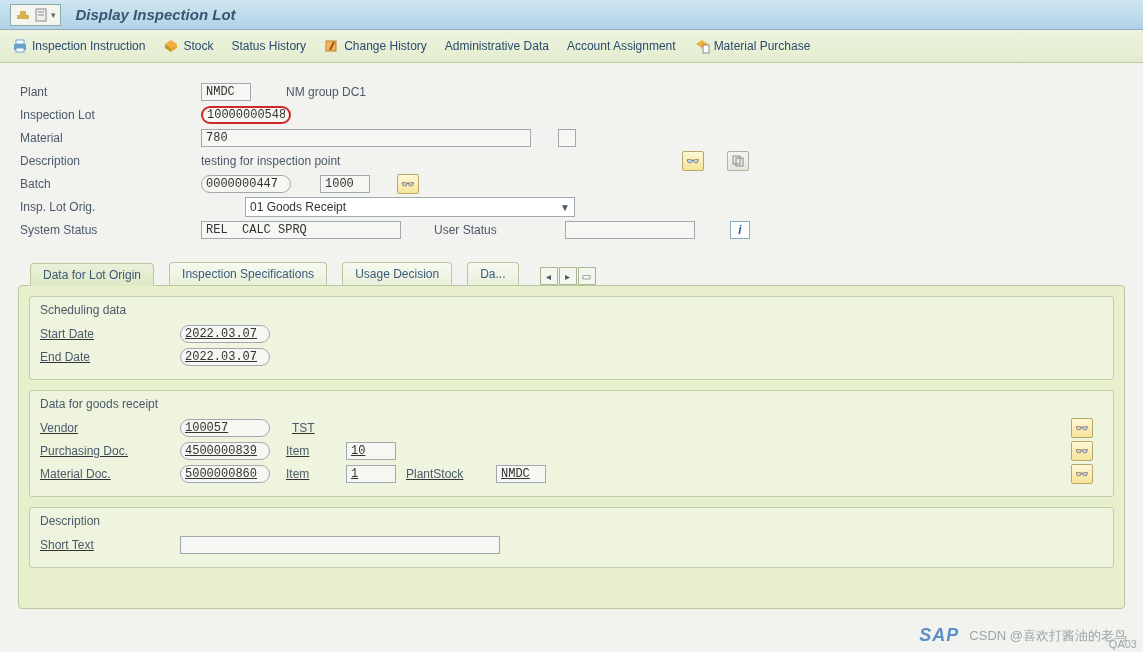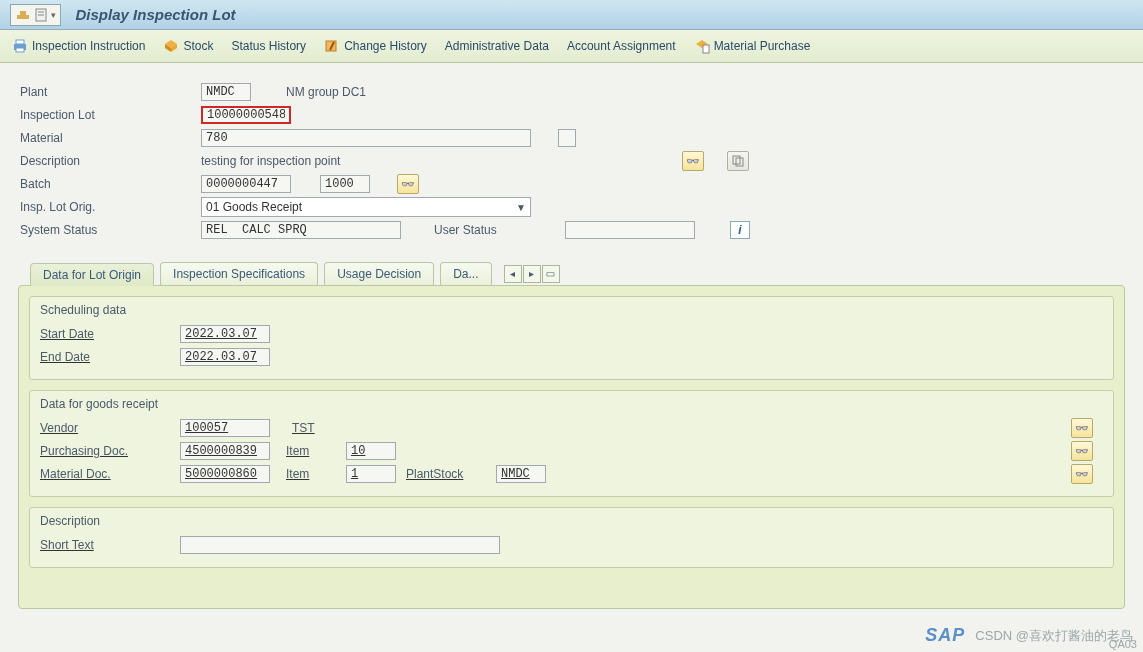--- a/index.html
+++ b/index.html
@@ -70,21 +70,21 @@
   input.sap, .sap-ro {
     font-family: 'Courier New', monospace;
     font-size: 12px;
     border: 1px solid #a0a8b0;
     background: #f6f6f2;
     padding: 1px 4px;
     height: 18px;
     color: #333;
   }
   .w60 { width: 60px; }
-  .w90 { width: 90px; }
+  .w90 { width: 90px; border-radius: 9px; }
   .w50 { width: 50px; }
   .w330 { width: 330px; }
   .w200 { width: 200px; }
   .w130 { width: 130px; }
   .highlighted { border: 2px solid #d02828 !important; }
   .emptybox { width: 18px; height: 18px; border: 1px solid #a0a8b0; background: #f6f6f2; margin-left: 6px; }
   .icon-btn {
     display: inline-flex;
     width: 22px; height: 20px;
     border: 1px solid #b8a86a;
@@ -99,33 +99,33 @@
   .info-btn {
     width: 20px; height: 18px; border:1px solid #8ab; background:#fff;
     color:#2a60a0; font-weight:bold; display:inline-flex;
     align-items:center; justify-content:center; font-style:italic;
     cursor:pointer;
   }
   .dropdown {
     border: 1px solid #a0a8b0; background: #fff;
     height: 20px; width: 330px; display: flex;
     align-items: center; justify-content: space-between;
-    padding: 0 4px; font-family: Arial; color: #333;
+    padding: 0 4px; font-family: Arial; color: #333; margin-left: 44px;
   }
   .dropdown .arrow { color:#4a5a6a; font-size:10px; }
   .text-static { color:#4a5a6a; }
   
   .tabs-wrap {
     margin: 14px 18px 0 18px;
     position: relative;
   }
   .tabs-bar {
     display: flex;
-    align-items: center;
-    gap: 6px;
+    align-items: flex-end;
+    gap: 15px;
     padding-left: 12px;
   }
   .tab {
     background: linear-gradient(#f6faf0,#eaf0da);
     border: 1px solid #b8c8a0;
     border-bottom: none;
     border-radius: 4px 4px 0 0;
     padding: 4px 12px;
     color: #3a5a7a;
     cursor: pointer;
@@ -163,21 +163,21 @@
   }
   .groupbox .gb-title {
     color:#4a5a6a; margin-bottom:6px; display:block;
   }
   .gb-row { display:flex; align-items:center; min-height:22px; margin-bottom:1px;text-decoration:underline; }
   .gb-lbl { width:140px; color:#4a5a6a; }
   .gb-extra { width:60px; color:#4a5a6a; margin-left:16px; }
   .gb-extra2 { width:90px; color:#4a5a6a; margin-left:16px; }
   .gb-right-btn { position:absolute; right:10px; }
   .watermark {
-    position:absolute; right:10px; bottom:6px;
+    position:absolute; right:16px; bottom:6px;
     color:#9aa8aa; font-size:13px;
     display:flex; align-items:center; gap:10px;
   }
   .sap-logo { font-weight:bold; font-style:italic; color:#5b8fc8; font-size:18px; letter-spacing:1px;}
   .qa03 { position:absolute; right:6px; bottom:2px; font-size:11px; color:#9aa8aa;}
   .icon-svg { width:16px; height:16px; }
 </style>
 </head>
 <body>
 

